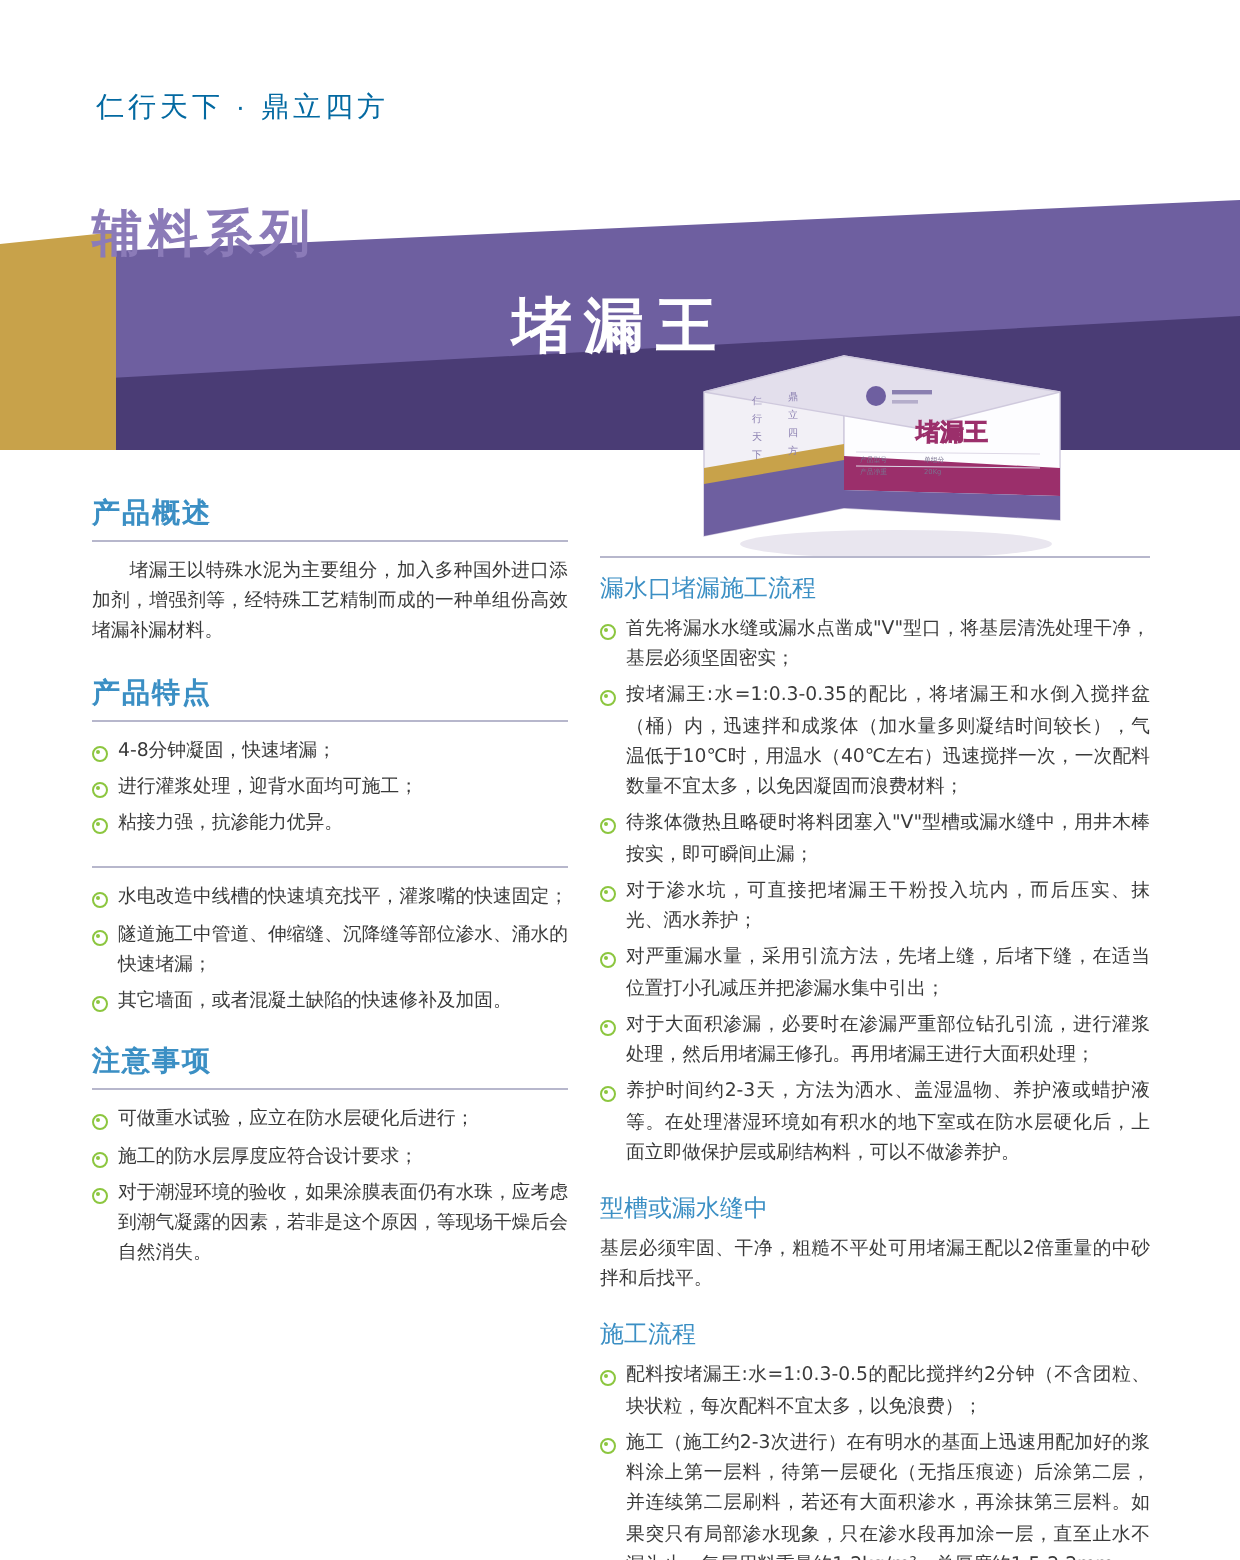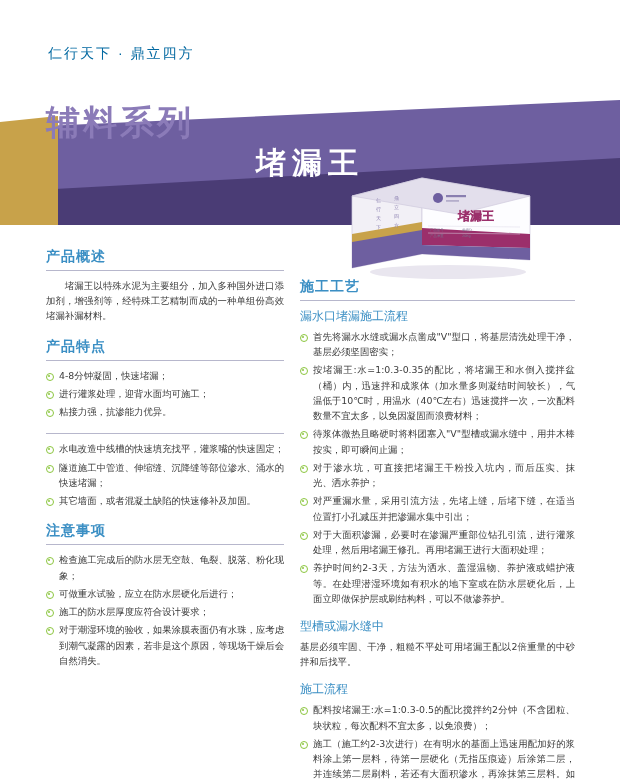--- a/index.html
+++ b/index.html
@@ -49,21 +49,21 @@
   .band-gold {
     position: absolute;
     left: 0; top: 0;
     width: 200px; height: 125px;
     background: #c8a24a;
     clip-path: polygon(0 22px, 58px 16px, 58px 125px, 0 125px);
   }
   .series-title {
     position: absolute;
     left: 46px; top: 100px;
-    font-size: 34px;
+    font-size: 25px;
     font-weight: bold;
     color: #8b7bb8;
     letter-spacing: 3px;
     font-family: "DejaVu Sans", "Liberation Sans", sans-serif;
   }
   .product-title {
     position: absolute;
     left: 0; top: 143px;
     width: 620px;
     text-align: center;
@@ -235,30 +235,28 @@
         <li>水电改造中线槽的快速填充找平，灌浆嘴的快速固定；</li>
         <li>隧道施工中管道、伸缩缝、沉降缝等部位渗水、涌水的快速堵漏；</li>
         <li>其它墙面，或者混凝土缺陷的快速修补及加固。</li>
       </ul>
     </div>
 
     <div class="gap-top">
       <div class="sec-title">注意事项</div>
       <div class="sec-underline"></div>
       <ul class="bullets">
-        <li>检查施工完成后的防水层无空鼓、龟裂、脱落、粉化现象；</li>
         <li>可做重水试验，应立在防水层硬化后进行；</li>
         <li>施工的防水层厚度应符合设计要求；</li>
         <li>对于潮湿环境的验收，如果涂膜表面仍有水珠，应考虑到潮气凝露的因素，若非是这个原因，等现场干燥后会自然消失。</li>
       </ul>
     </div>
   </div>
 
   <div class="col-right">
-    <div class="sec-title">施工工艺</div>
     <div class="sec-underline"></div>
 
     <div class="subhead">漏水口堵漏施工流程</div>
     <ul class="bullets">
       <li>首先将漏水水缝或漏水点凿成"V"型口，将基层清洗处理干净，基层必须坚固密实；</li>
       <li>按堵漏王:水=1:0.3-0.35的配比，将堵漏王和水倒入搅拌盆（桶）内，迅速拌和成浆体（加水量多则凝结时间较长），气温低于10℃时，用温水（40℃左右）迅速搅拌一次，一次配料数量不宜太多，以免因凝固而浪费材料；</li>
       <li>待浆体微热且略硬时将料团塞入"V"型槽或漏水缝中，用井木棒按实，即可瞬间止漏；</li>
       <li>对于渗水坑，可直接把堵漏王干粉投入坑内，而后压实、抹光、洒水养护；</li>
       <li>对严重漏水量，采用引流方法，先堵上缝，后堵下缝，在适当位置打小孔减压并把渗漏水集中引出；</li>
       <li>对于大面积渗漏，必要时在渗漏严重部位钻孔引流，进行灌浆处理，然后用堵漏王修孔。再用堵漏王进行大面积处理；</li>

